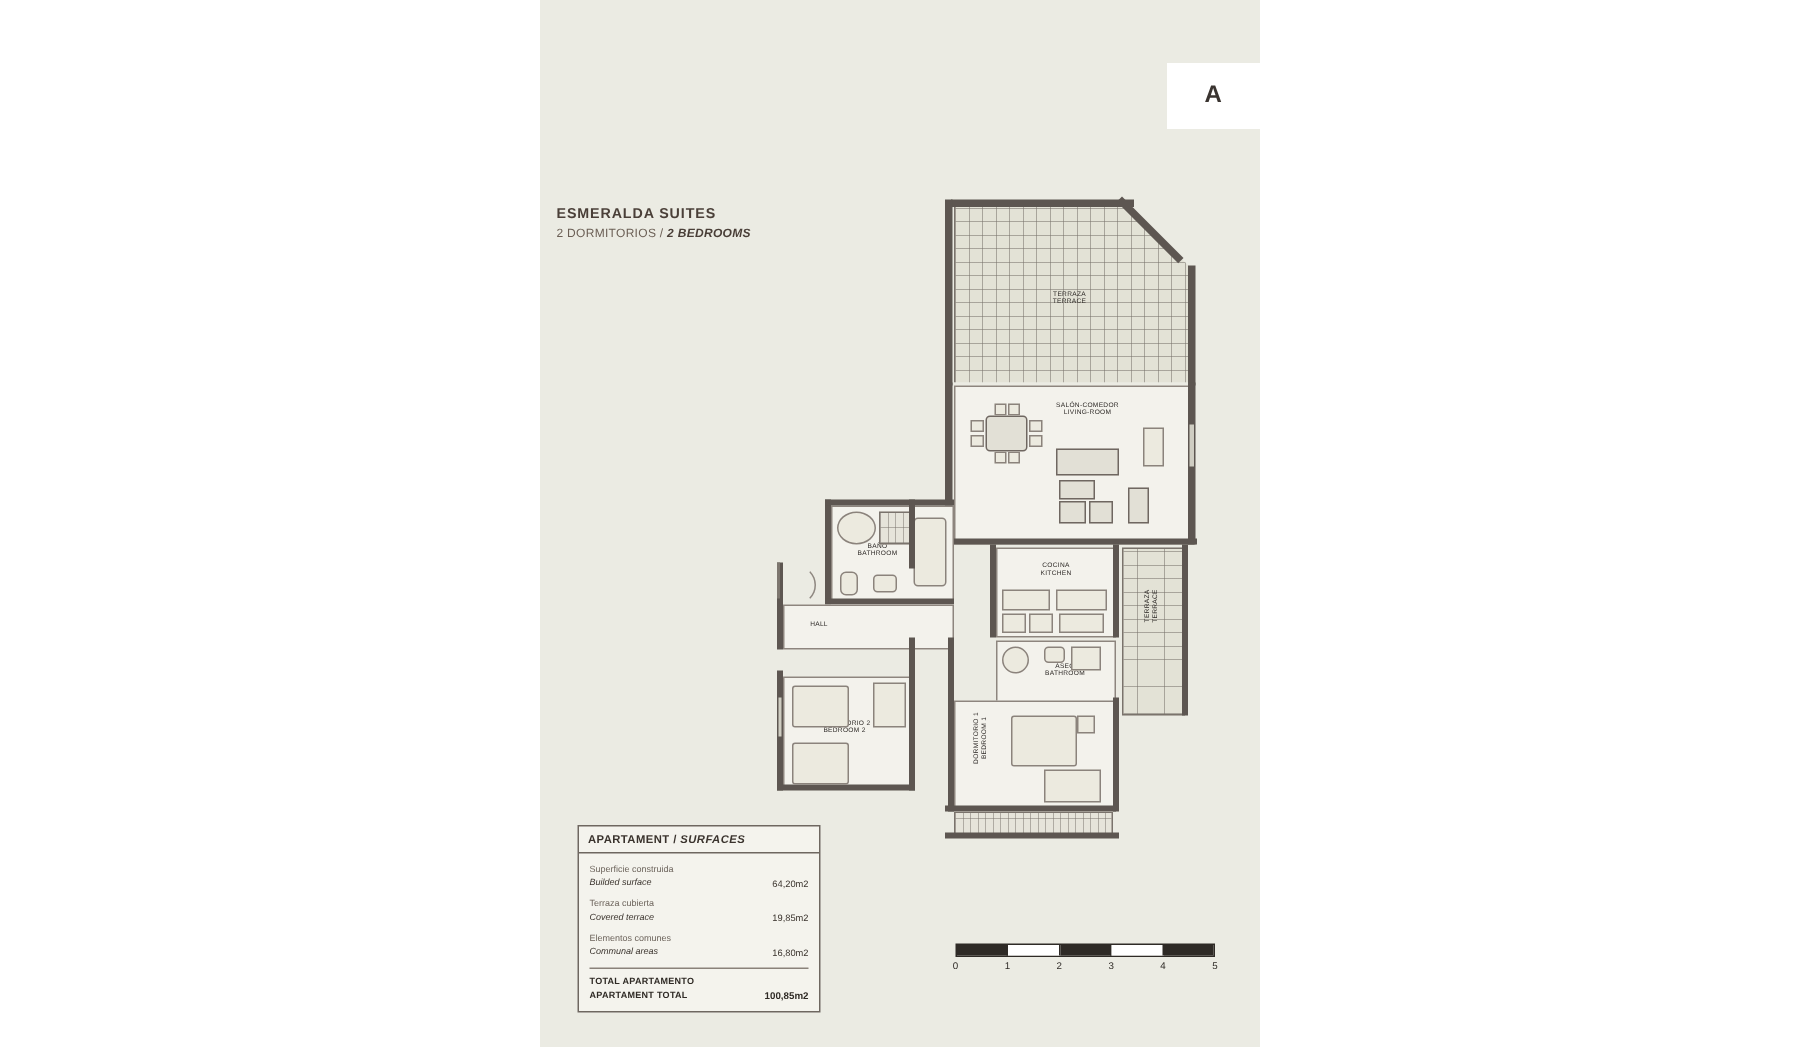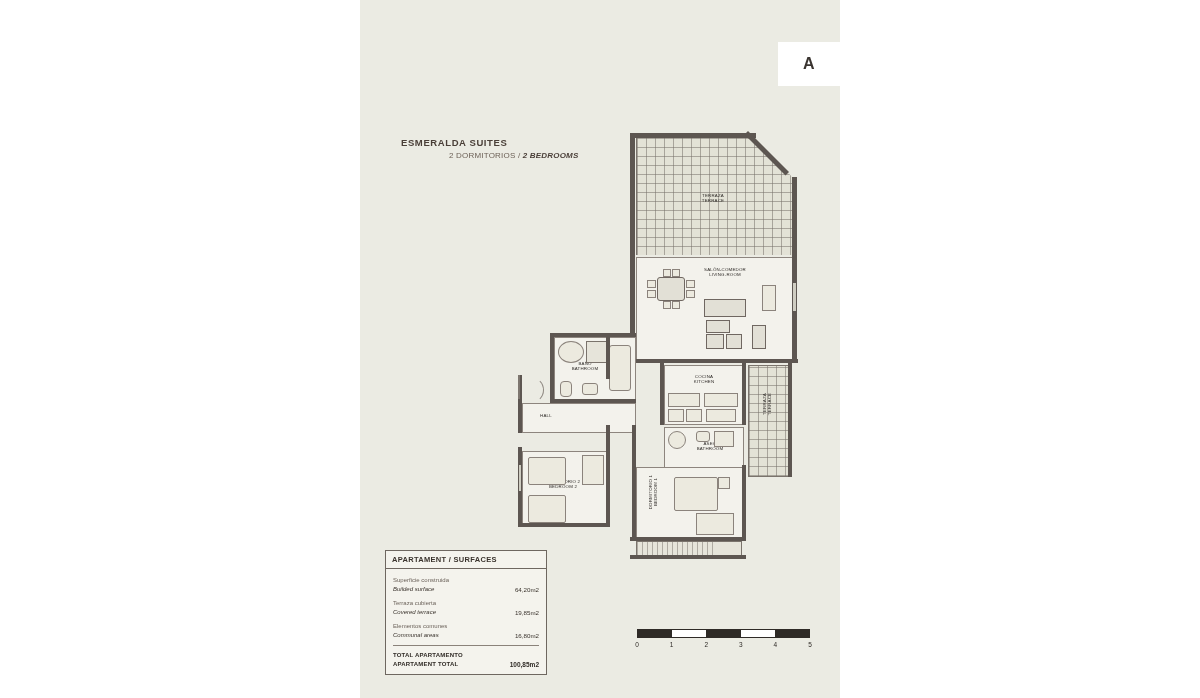--- a/index.html
+++ b/index.html
@@ -24,28 +24,28 @@
   .letter-badge{
     position:absolute;
     left:778px;top:42px;width:62px;height:44px;
     background:#ffffff;
     display:flex;align-items:center;justify-content:center;
     font-size:16px;font-weight:bold;color:#3a3430;
     letter-spacing:.5px;
   }
   
   .title-block{
-    position:absolute;left:401px;top:137px;
+    position:absolute;left:371px;top:137px;
   }
   .title-main{
     font-size:9.5px;font-weight:bold;color:#4a3f38;letter-spacing:.6px;
   }
   .title-sub{
     margin-top:3px;
-    font-size:8px;color:#6b5f55;letter-spacing:.2px;margin-left:48px;
+    font-size:8px;color:#6b5f55;letter-spacing:.2px;
   }
   .title-sub .it{font-style:italic;font-weight:bold;color:#4a3f38;}
 
   
   .plan{
     position:absolute;left:500px;top:125px;width:320px;height:420px;
   }
   .wall{position:absolute;background:#5d5651;}
   .room{position:absolute;background:#f3f2ec;border:1px solid #8d857e;}
   .lbl{
@@ -82,21 +82,21 @@
   
   .surfaces{
     position:absolute;left:385px;top:550px;width:160px;
     background:#f4f3ed;border:1px solid #6e6760;
   }
   .surfaces-head{
     border-bottom:1px solid #6e6760;
     padding:4px 6px 4px 6px;
     font-size:7.5px;font-weight:bold;color:#3a332d;letter-spacing:.3px;
   }
-  .surfaces-head .it{text-align:center;}
+  .surfaces-head .it{font-style:italic;text-align:center;}
   .surfaces-body{padding:7px 7px 6px 7px;}
   .srow{
     display:flex;justify-content:space-between;align-items:flex-end;
     margin-bottom:6px;
   }
   .srow .names{line-height:8.5px;}
   .srow .n1{font-size:6px;color:#6d645c;}
   .srow .n2{font-size:6px;color:#3a332d;font-style:italic;}
   .srow .val{font-size:6.2px;color:#3a332d;padding-bottom:0px;}
   .stotal{

